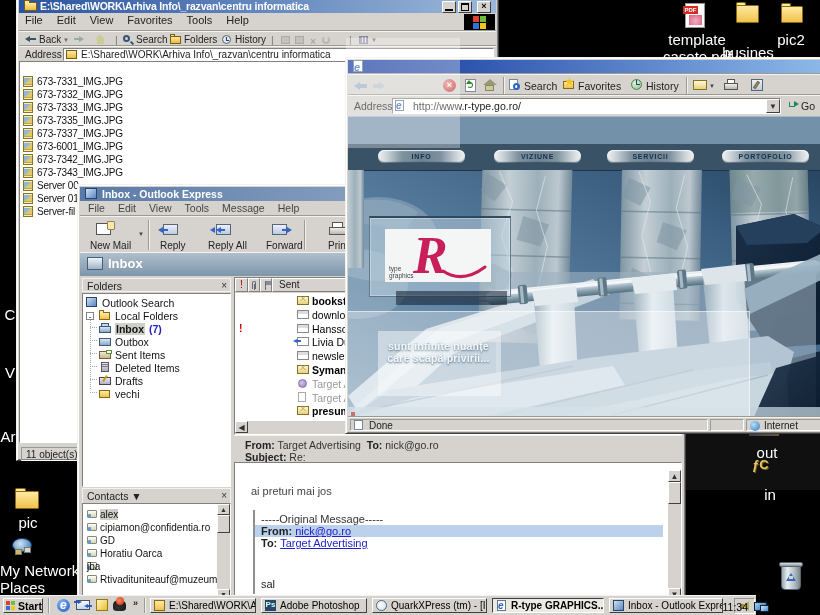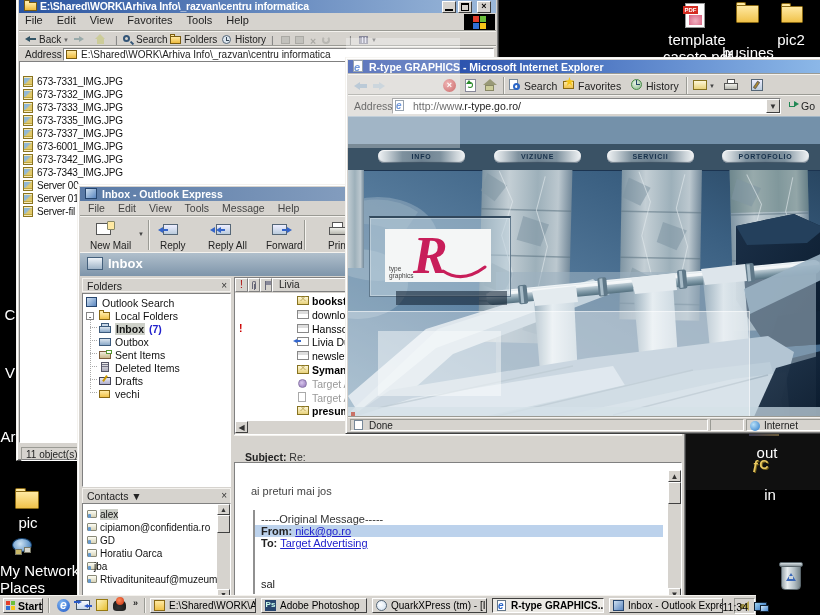--- a/index.html
+++ b/index.html
@@ -354,21 +354,21 @@
         <span class="abs" style="left:17px;top:31px;white-space:nowrap">GD</span>
         <span class="abs" style="left:4px;top:44px;width:11px;height:10px">
           <span class="abs" style="left:0;top:1px;width:10px;height:8px;background:linear-gradient(180deg,#fdfdf4,#d8d4b8);border:1px solid #887;border-radius:1px"></span>
           <span class="abs" style="left:1px;top:5px;width:3px;height:4px;background:#69c;border-radius:1px"></span>
         </span>
         <span class="abs" style="left:17px;top:44px;white-space:nowrap">Horatiu Oarca</span>
         <span class="abs" style="left:4px;top:57px;width:11px;height:10px">
           <span class="abs" style="left:0;top:1px;width:10px;height:8px;background:linear-gradient(180deg,#fdfdf4,#d8d4b8);border:1px solid #887;border-radius:1px"></span>
           <span class="abs" style="left:1px;top:5px;width:3px;height:4px;background:#69c;border-radius:1px"></span>
         </span>
-        <span class="abs" style="left:11px;top:57px;white-space:nowrap">jba</span>
+        <span class="abs" style="left:4px;top:57px;white-space:nowrap">jba</span>
         <span class="abs" style="left:4px;top:70px;width:11px;height:10px">
           <span class="abs" style="left:0;top:1px;width:10px;height:8px;background:linear-gradient(180deg,#fdfdf4,#d8d4b8);border:1px solid #887;border-radius:1px"></span>
           <span class="abs" style="left:1px;top:5px;width:3px;height:4px;background:#69c;border-radius:1px"></span>
         </span>
         <span class="abs" style="left:17px;top:70px;white-space:nowrap">Rtivadituniteauf@muzeum.ro</span>
         <div class="abs" style="right:0;top:0;width:13px;bottom:0;background:#d6d3ce">
           <span class="abs" style="left:0;top:0;width:13px;height:11px;background:#d6d3ce;border:1px solid #404040;border-top-color:#fff;border-left-color:#fff;font-size:7px;text-align:center;color:#333;line-height:10px">▲</span>
           <span class="abs" style="left:0;top:11px;width:13px;height:18px;background:#d6d3ce;border:1px solid #404040;border-top-color:#fff;border-left-color:#fff"></span>
           <span class="abs" style="left:0;bottom:0;width:13px;height:11px;background:#d6d3ce;border:1px solid #404040;border-top-color:#fff;border-left-color:#fff;font-size:7px;text-align:center;color:#333;line-height:10px">▼</span>
         </div>
@@ -380,21 +380,21 @@
       <div class="abs" style="left:0;top:0;right:0;height:15px;background:#d6d3ce;font-size:10px;color:#222">
         <span class="abs" style="left:0;top:0;width:13px;height:14px;border:1px solid #808080;border-top-color:#fff;border-left-color:#fff;text-align:center;color:#a00">!</span>
         <span class="abs" style="left:13px;top:0;width:12px;height:14px;border:1px solid #808080;border-top-color:#fff;border-left-color:#fff">
             <span class="abs" style="left:3px;top:2px;width:4px;height:8px;border:1px solid #667;border-radius:2px 2px 0 0;border-bottom:none"></span>
             <span class="abs" style="left:5px;top:5px;width:1px;height:6px;background:#667"></span>
           </span>
         <span class="abs" style="left:25px;top:0;width:12px;height:14px;border:1px solid #808080;border-top-color:#fff;border-left-color:#fff">
             <span class="abs" style="left:4px;top:2px;width:1px;height:9px;background:#667"></span>
             <span class="abs" style="left:5px;top:2px;width:5px;height:4px;background:#889"></span>
           </span>
-        <span class="abs" style="left:37px;top:0;right:0;height:14px;border:1px solid #808080;border-top-color:#fff;border-left-color:#fff"><span style="margin-left:6px">Livia</span></span>
+        <span class="abs" style="left:37px;top:0;right:0;height:14px;border:1px solid #808080;border-top-color:#fff;border-left-color:#fff"><span style="margin-left:6px">Sent</span></span>
       </div>
       <div class="abs" style="left:0;top:15px;right:0;bottom:13px;background:#fff;font-size:10.5px" id="msglist">
           <span class="abs" style="left:62px;top:3.0px;width:12px;height:9px;background:linear-gradient(180deg,#fdf6d8,#e8d27c);border:1px solid #867220"></span>
           <span class="abs" style="left:62px;top:3.0px;width:12px;height:5px;background:linear-gradient(135deg,transparent 45%,#b09a40 50%,transparent 55%),linear-gradient(225deg,transparent 45%,#b09a40 50%,transparent 55%)"></span>
           <span class="abs" style="left:77px;top:2.0px;font-weight:bold;color:#000;white-space:nowrap">booksto</span>
           <span class="abs" style="left:62px;top:16.8px;width:12px;height:9px;background:#fff;border:1px solid #888"></span>
           <span class="abs" style="left:63px;top:17.8px;width:10px;height:3px;background:#ddd"></span>
           <span class="abs" style="left:77px;top:15.8px;color:#000;white-space:nowrap">downloa</span>
           <span class="abs" style="left:4px;top:29px;color:#c00;font-weight:bold">!</span>
           <span class="abs" style="left:62px;top:30.6px;width:12px;height:9px;background:#fff;border:1px solid #888"></span>
@@ -419,20 +419,21 @@
           <span class="abs" style="left:77px;top:112.4px;font-weight:bold;color:#000;white-space:nowrap">presuma</span>
         </div>
       <div class="abs" style="left:0;bottom:0;right:0;height:13px;background:#d6d3ce">
         <span class="abs" style="left:0;top:0;width:13px;height:12px;background:#d6d3ce;border:1px solid #404040;border-top-color:#fff;border-left-color:#fff;font-size:8px;text-align:center;color:#333;line-height:11px">◀</span>
       </div>
     </div>
   </div>
 
   <div class="abs" style="left:155px;top:250px;right:2px;bottom:0">
     <div class="abs" style="left:1px;top:0;right:1px;height:27px;background:#d6d3ce;border-top:1px solid #f4f2ee;font-size:10.5px;color:#222">
+      <span class="abs" style="left:11px;top:3px"><b>From:</b> <span style="color:#333">Target Advertising</span>&nbsp;&nbsp;<b>To:</b> <span style="color:#333">nick@go.ro</span></span>
       <span class="abs" style="left:11px;top:15px"><b>Subject:</b> <span style="color:#333">Re:</span></span>
     </div>
     <div class="abs sunk" style="left:1px;top:27px;right:1px;bottom:2px;overflow:hidden;font-size:11px;color:#222">
       <span class="abs" style="left:16px;top:22px;color:#444">ai preturi mai jos</span>
       <span class="abs" style="left:18px;top:47px;width:2px;height:84px;background:#909090"></span>
       <span class="abs" style="left:26px;top:50px;color:#333">-----Original Message-----</span>
       <span class="abs" style="left:20px;top:62px;right:18px;height:12px;background:#bcd2ec"></span>
       <span class="abs" style="left:26px;top:62px"><b>From:</b> <span style="color:#2222cc;text-decoration:underline">nick@go.ro</span></span>
       <span class="abs" style="left:26px;top:74px"><b>To:</b> <span style="color:#2222cc;text-decoration:underline">Target Advertising</span></span>
       <span class="abs" style="left:26px;top:115px">sal</span>
@@ -444,21 +445,20 @@
     </div>
   </div>
 </div>
 
 <div id="ie" class="win" style="left:345px;top:57px;width:479px;height:377px">
   <div class="tb" style="top:2px;background:linear-gradient(90deg,#0f349c,#8cb8e8)">
     <span class="abs" style="left:4px;top:0px;width:13px;height:13px">
         <span class="abs" style="left:1px;top:0;width:10px;height:12px;background:#fff;border:1px solid #678"></span>
         <span class="abs" style="left:2px;top:1px;color:#2a66c8;font-size:11px;font-weight:bold;font-style:italic">e</span>
       </span>
-    <span class="abs" style="left:21px;top:1px">R-type GRAPHICS - Microsoft Internet Explorer</span>
   </div>
   <div class="abs" style="left:2px;top:16px;right:2px;height:21px;border-top:1px solid #f4f2ee;box-shadow:0 -1px 0 #9a9a94;white-space:nowrap">
     <span class="abs" style="left:6px;top:7px;width:0;height:0;border-top:4px solid transparent;border-bottom:4px solid transparent;border-right:6px solid #9ab0c4"></span>
       <span class="abs" style="left:12px;top:9px;width:7px;height:4px;background:#9ab0c4"></span>
       <span class="abs" style="left:31px;top:7px;width:0;height:0;border-top:4px solid transparent;border-bottom:4px solid transparent;border-left:6px solid #b4c2cd"></span>
       <span class="abs" style="left:25px;top:9px;width:6px;height:4px;background:#b4c2cd"></span>
     <span class="abs" style="left:95px;top:4px;width:13px;height:13px;border-radius:50%;background:radial-gradient(circle at 35% 35%,#e89090,#b02020);color:#fff;font-size:9px;text-align:center;line-height:13px;font-weight:bold">×</span>
     <span class="abs" style="left:117px;top:4px;width:11px;height:13px;background:#fff;border:1px solid #889"></span>
       <span class="abs" style="left:119px;top:7px;width:6px;height:6px;border:1.5px solid #2a8a2a;border-radius:50%;border-left-color:transparent"></span>
       <span class="abs" style="left:118px;top:5px;width:0;height:0;border-left:3px solid transparent;border-right:3px solid transparent;border-bottom:4px solid #2a8a2a"></span>
@@ -660,20 +660,21 @@
           <text x="28" y="44" font-family="Liberation Serif" font-style="italic" font-weight="bold" font-size="52" fill="#c81e5a">R</text>
           <path d="M58,42 C70,50 84,50 100,38" stroke="#c81e5a" stroke-width="3" fill="none" stroke-linecap="round"></path>
           <text x="4" y="42" font-family="Liberation Sans" font-size="6.5" fill="#444">type</text>
           <text x="4" y="49" font-family="Liberation Sans" font-size="6.5" fill="#444">graphics</text>
         </svg>
       </div>
 
       <div class="abs" style="left:0;top:141px;width:402px;height:107px;background:rgba(255,255,255,.32);border-top:1px solid rgba(255,255,255,.55);border-right:1px solid rgba(255,255,255,.55)"></div>
 
       <div class="abs" style="left:30px;top:161px;width:123px;height:65px;background:rgba(250,252,253,.48)"></div>
+      <div class="abs" style="left:18px;top:170px;width:145px;text-align:center;font-size:10.5px;font-weight:bold;color:#f4f8fb;text-shadow:0 1px 2px rgba(50,80,105,.8);letter-spacing:.2px">sunt infinite nuanțe<br>care scapă privirii...</div>
     </div>
   </div>
 
   <div class="abs" style="left:2px;bottom:2px;right:0px;height:14px;background:#d6d3ce;border-top:1px solid #f4f2ee;box-shadow:0 -1px 0 #9a9a94;font-size:10px;color:#222">
     <span class="abs" style="left:2px;top:1px;width:358px;height:12px;border:1px solid #fff;border-top-color:#9a9a94;border-left-color:#9a9a94">
         <span class="abs" style="left:3px;top:0px;width:9px;height:10px;background:#fff;border:1px solid #789"></span>
         <span class="abs" style="left:18px;top:0px">Done</span>
       </span>
     <span class="abs" style="left:362px;top:1px;width:34px;height:12px;border:1px solid #fff;border-top-color:#9a9a94;border-left-color:#9a9a94"></span>
     <span class="abs" style="left:398px;top:1px;width:76px;height:12px;border:1px solid #fff;border-top-color:#9a9a94;border-left-color:#9a9a94">

